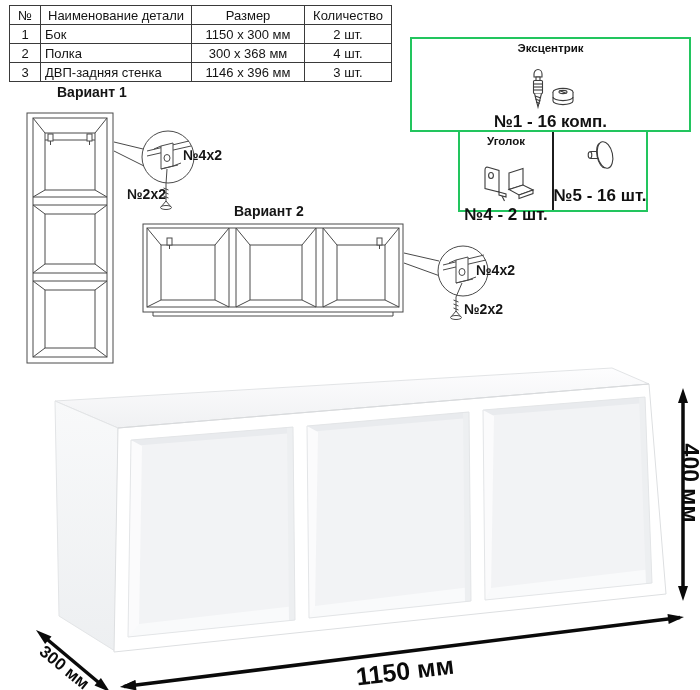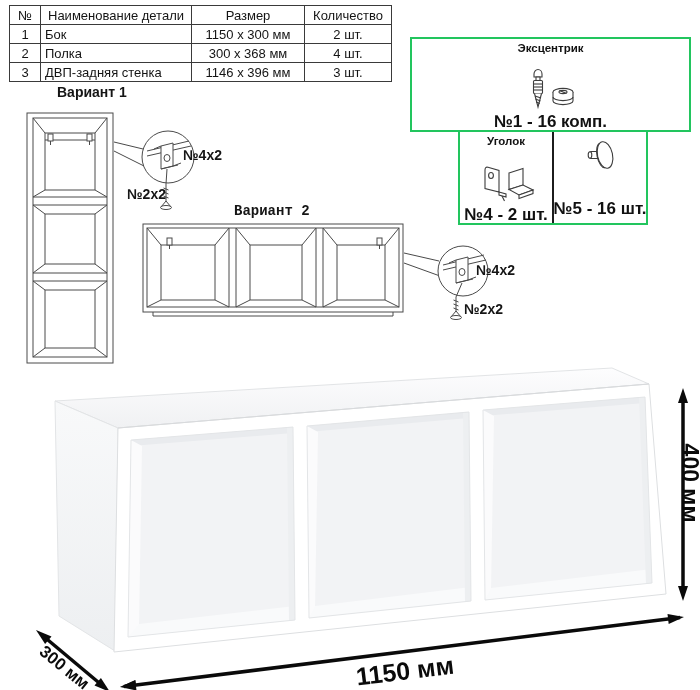--- a/index.html
+++ b/index.html
@@ -20,21 +20,21 @@
     text-align:center;white-space:nowrap;overflow:hidden;
   }
   .parts-table .c-num{width:22px;}
   .parts-table .c-name{width:142px;text-align:left;}
   .parts-table .c-size{width:104px;margin-top:8px;}
   .parts-table .c-qty{width:78px;}
 
   
   .hw-row{position:absolute;display:flex;background:#fff;border:2px solid #22c55e;box-sizing:border-box;}
   .hw-row1{left:410px;top:37px;width:281px;height:95px;}
-  .hw-row2{left:458px;top:130px;width:190px;height:95px;}
+  .hw-row2{left:458px;top:130px;width:190px;height:82px;}
   .hw-cell{
     flex:1;display:flex;flex-direction:column;align-items:center;
     justify-content:space-between;padding:3px 2px 4px 2px;box-sizing:border-box;
     border-left:2px solid #1c1c1c;min-width:0;
   }
   .hw-cell:first-child{border-left:none;}
   .hw-title{
     font-weight:bold;font-size:11.5px;line-height:1.12;text-align:center;
     min-height:26px;display:flex;align-items:flex-start;justify-content:center;
   }
@@ -282,21 +282,21 @@
     </g>
     <g>
       <line x1="42" y1="635" x2="104" y2="687" stroke-width="3.5"></line>
       <polygon points="36,630 45.1,644.1 51.5,636.5" stroke="none"></polygon>
       <polygon points="110,692 94.5,685.5 100.9,677.9" stroke="none"></polygon>
     </g>
   </g>
 </svg>
 
 <div class="lbl variant-title" style="left:37px;top:84px;margin-left:20px;">Вариант 1</div>
-<div class="lbl variant-title" style="left:234px;top:203px;font-family:Liberation Mono, monospace;">Вариант 2</div>
+<div class="lbl variant-title" style="left:234px;top:203px;">Вариант 2</div>
 
 <div class="lbl callout-lbl" style="left:183px;top:147px;">№4x2</div>
 <div class="lbl callout-lbl" style="left:127px;top:186px;">№2x2</div>
 
 <div class="lbl callout-lbl" style="left:476px;top:262px;">№4x2</div>
 <div class="lbl callout-lbl" style="left:464px;top:301px;">№2x2</div>
 
 <div class="dim-lbl dim-w">1150 мм</div>
 <div class="dim-lbl dim-h">400 мм</div>
 <div class="dim-lbl dim-d">300 мм</div>

